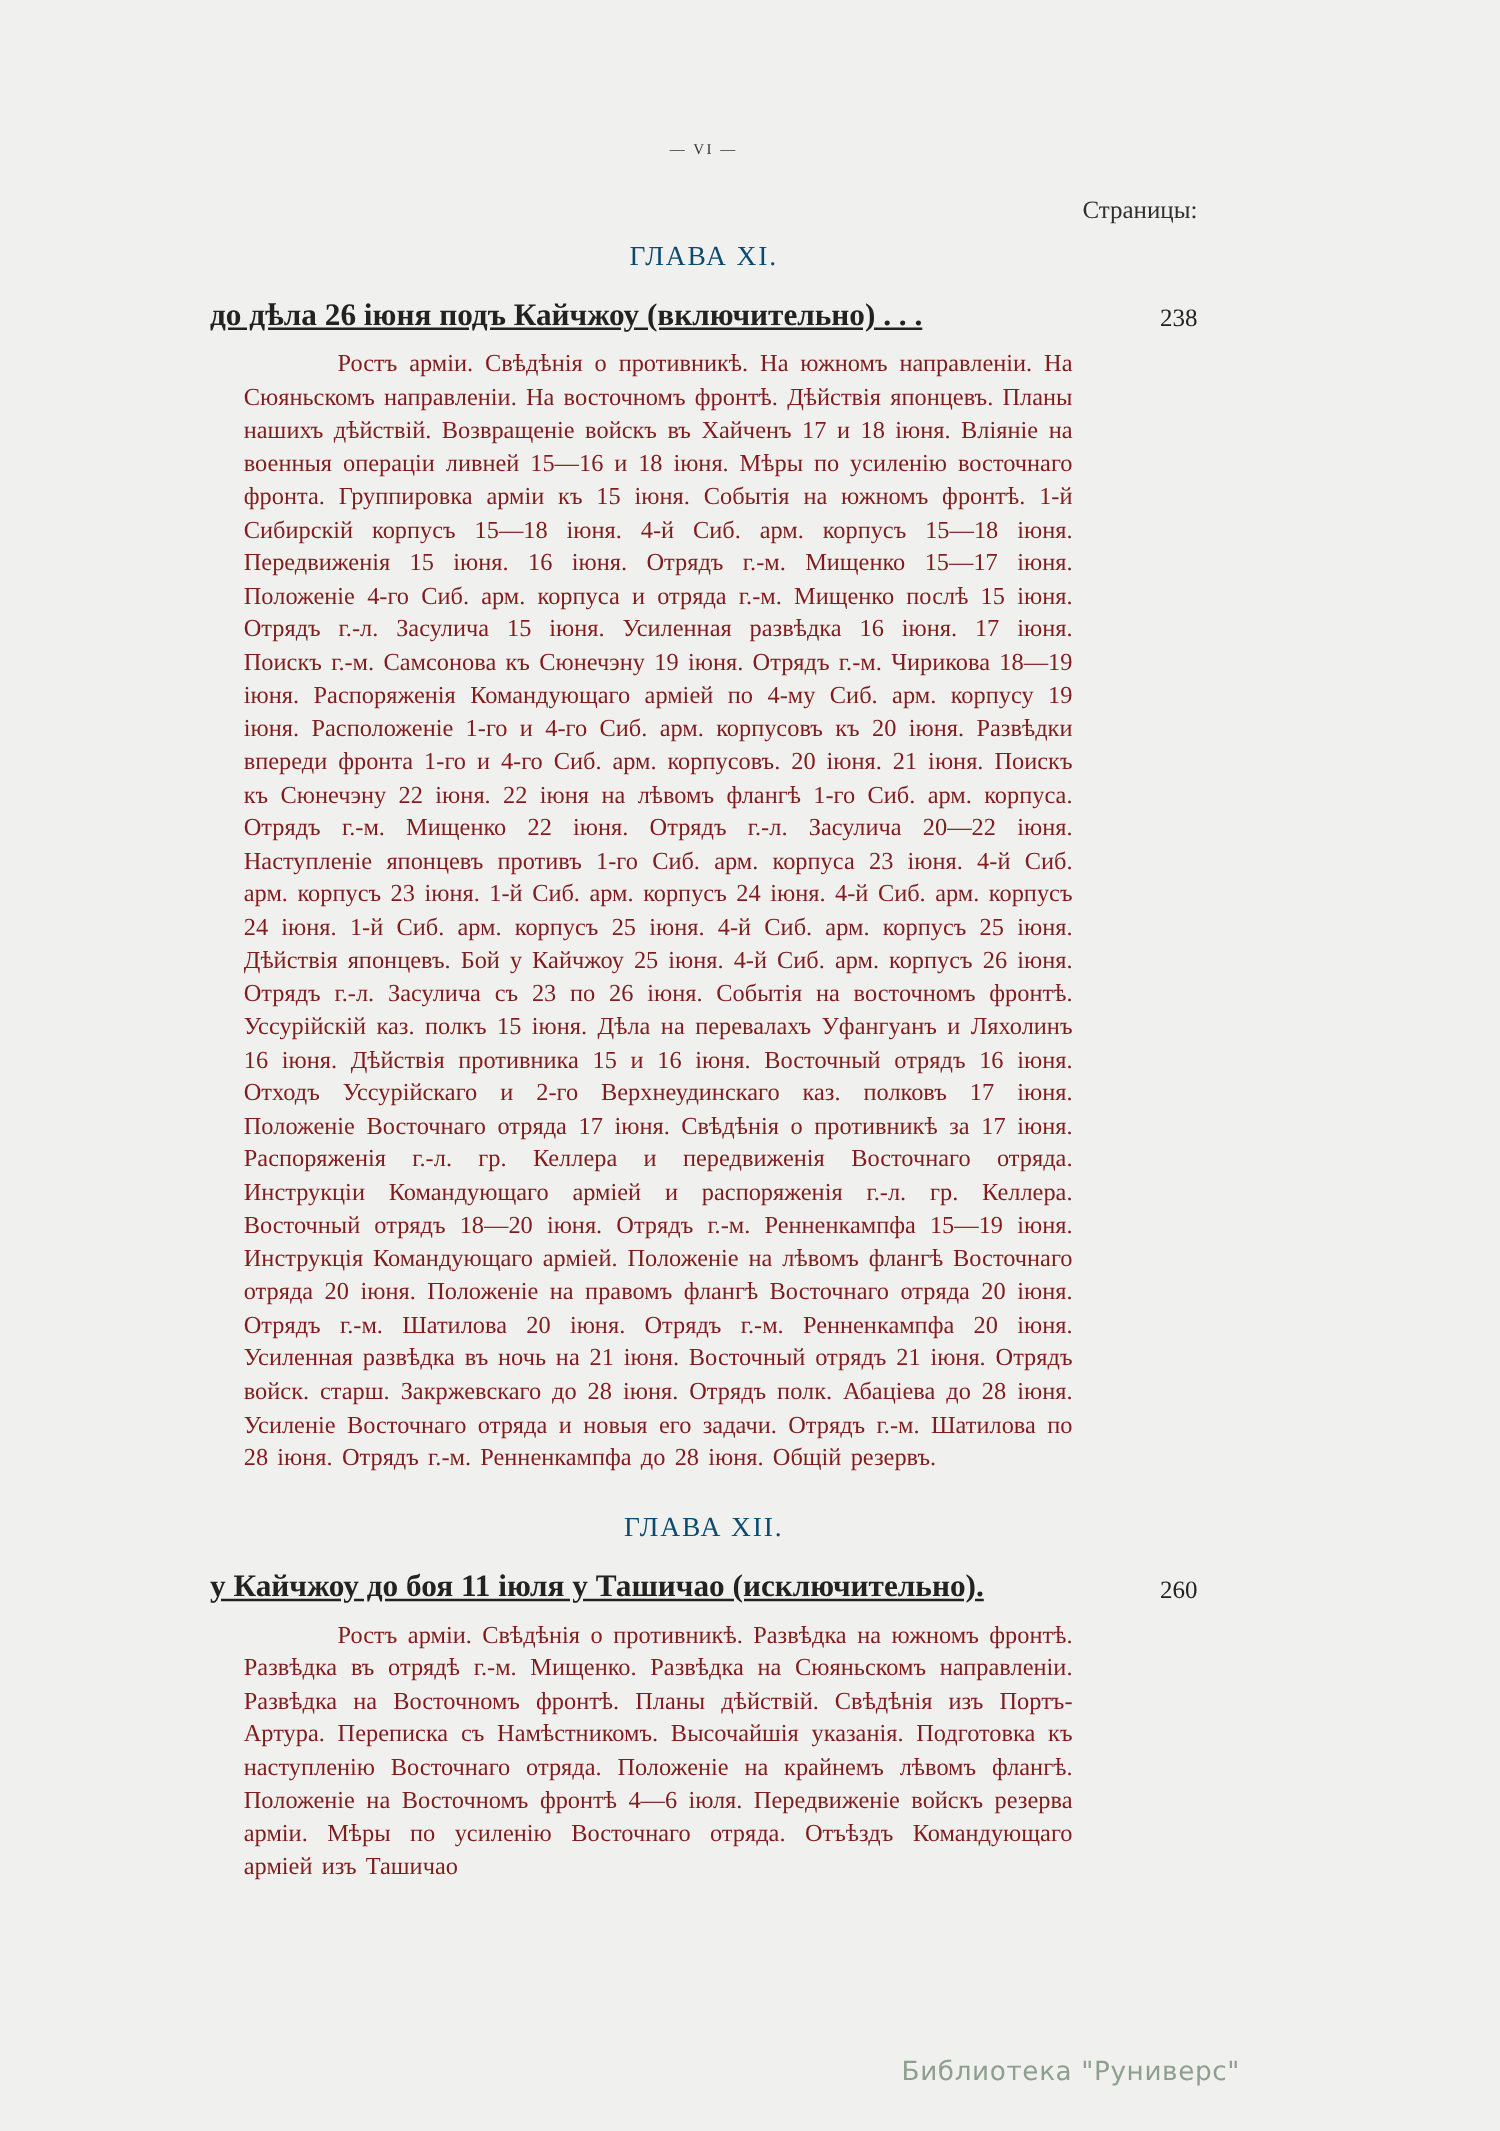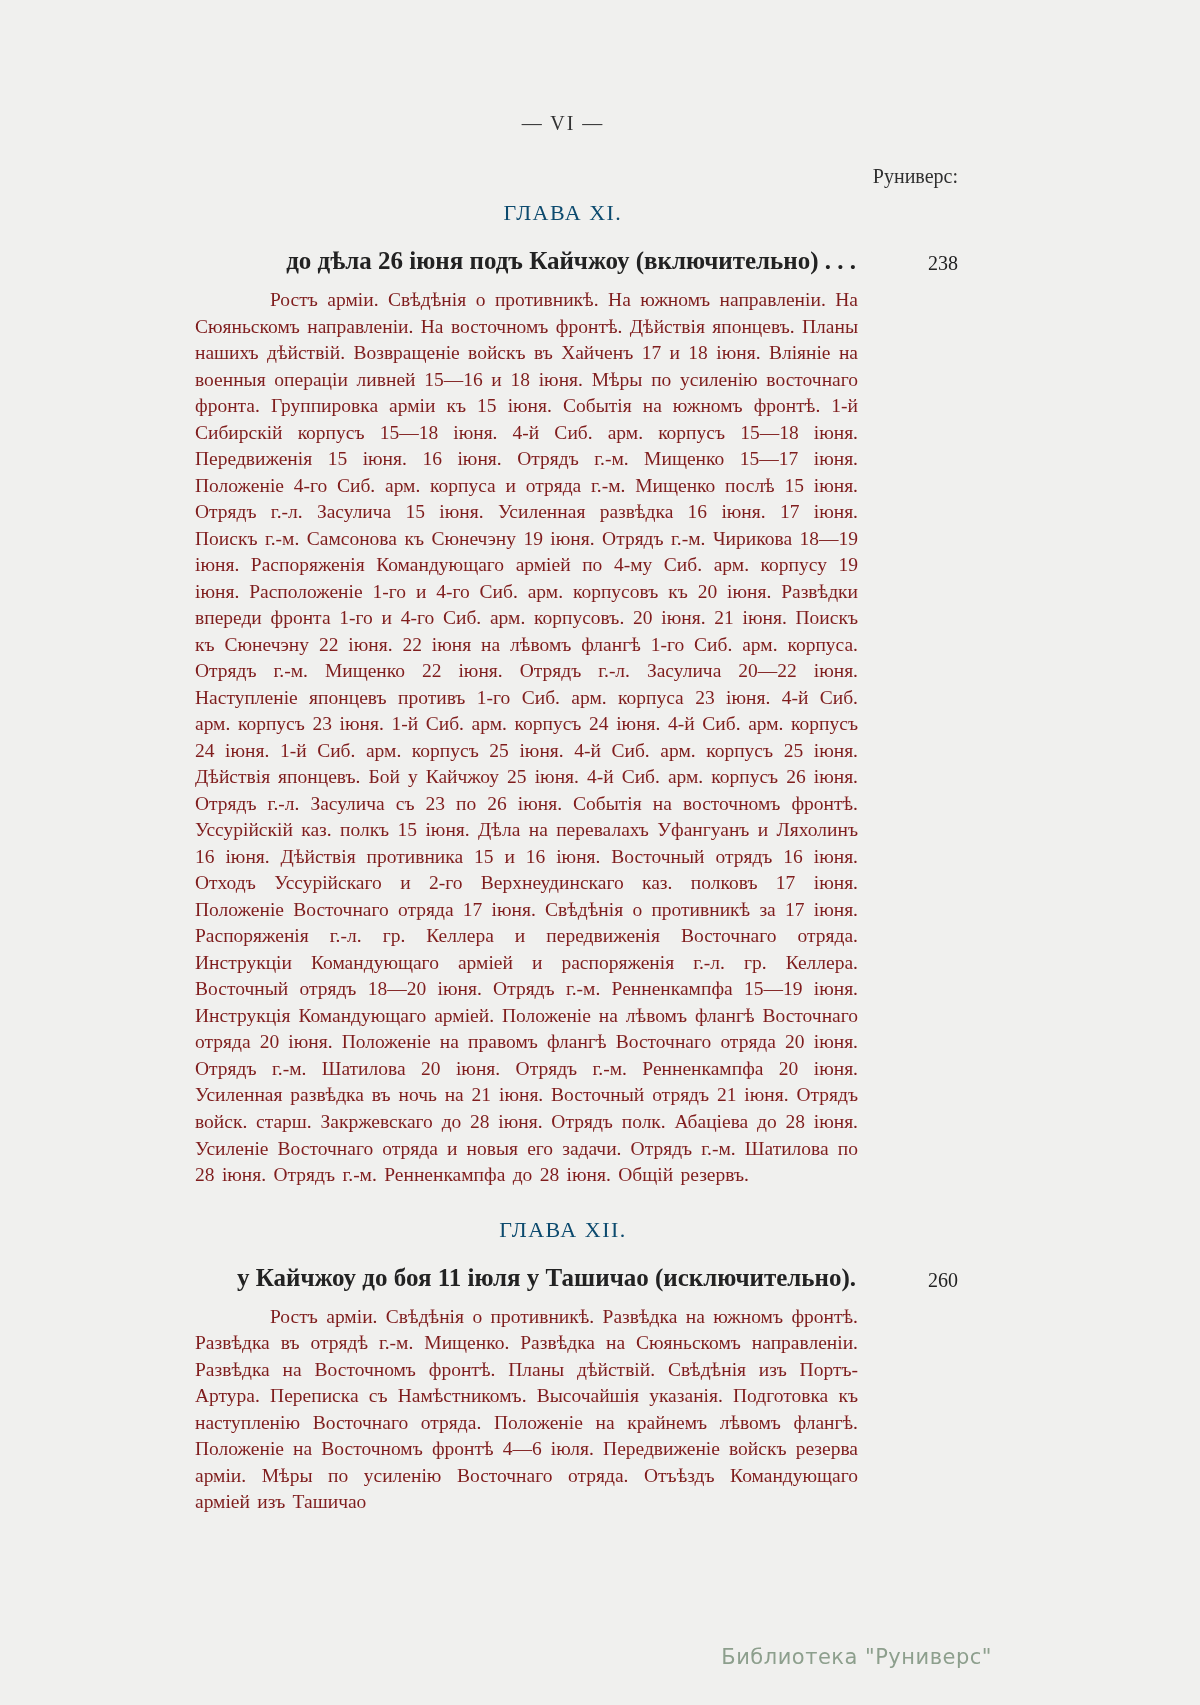--- a/index.html
+++ b/index.html
@@ -17,21 +17,21 @@
     box-sizing: border-box;
     padding-top: 112px;
     overflow: hidden;
   }
   .content {
     width: 790px;
     margin-left: 168px;
   }
   .folio {
     text-align: center;
-    font-size: 20px;
+    font-size: 12px;
     letter-spacing: 2px;
     color: #333;
   }
   .pages-label {
     text-align: right;
     font-size: 20px;
     margin-top: 30px;
     color: #2f2f2f;
   }
   .chapter-heading {
@@ -53,21 +53,22 @@
     font-size: 25px;
     font-weight: bold;
     line-height: 1.32;
     color: #222;
   }
   .title-line1 {
     text-align: justify;
     text-align-last: justify;
   }
   .title-line2 {
-    text-align: right;
+    text-align: left;
+    text-decoration: underline;
   }
   .entry-page {
     flex: 1 1 auto;
     display: flex;
     align-items: flex-end;
     justify-content: flex-end;
     font-size: 20px;
     color: #222;
     padding-bottom: 2px;
   }
@@ -91,21 +92,21 @@
   }
 </style>
 </head>
 <body>
 
 <div class="page" style="background: rgb(240, 240, 238); color: rgb(42, 42, 42);">
   <div class="content">
 
     <div class="folio">— VI —</div>
 
-    <div class="pages-label">Руниверс:</div>
+    <div class="pages-label">Страницы:</div>
 
     <section class="chapter">
       <h2 class="chapter-heading first">ГЛАВА XI.</h2>
       <div class="entry">
         <div class="entry-title">
           <div class="title-line2">до дѣла 26 іюня подъ Кайчжоу (включительно) . . .</div>
         </div>
         <div class="entry-page">238</div>
       </div>
       <p class="summary">Ростъ арміи. Свѣдѣнія о противникѣ. На южномъ направленіи. На Сюяньскомъ направленіи. На восточномъ фронтѣ. Дѣйствія японцевъ. Планы нашихъ дѣйствій. Возвращеніе войскъ въ Хайченъ 17 и 18 іюня. Вліяніе на военныя операціи ливней 15—16 и 18 іюня. Мѣры по усиленію восточнаго фронта. Группировка арміи къ 15 іюня. Событія на южномъ фронтѣ. 1-й Сибирскій корпусъ 15—18 іюня. 4-й Сиб. арм. корпусъ 15—18 іюня. Передвиженія 15 іюня. 16 іюня. Отрядъ г.-м. Мищенко 15—17 іюня. Положеніе 4-го Сиб. арм. корпуса и отряда г.-м. Мищенко послѣ 15 іюня. Отрядъ г.-л. Засулича 15 іюня. Усиленная развѣдка 16 іюня. 17 іюня. Поискъ г.-м. Самсонова къ Сюнечэну 19 іюня. Отрядъ г.-м. Чирикова 18—19 іюня. Распоряженія Командующаго арміей по 4-му Сиб. арм. корпусу 19 іюня. Расположеніе 1-го и 4-го Сиб. арм. корпусовъ къ 20 іюня. Развѣдки впереди фронта 1-го и 4-го Сиб. арм. корпусовъ. 20 іюня. 21 іюня. Поискъ къ Сюнечэну 22 іюня. 22 іюня на лѣвомъ флангѣ 1-го Сиб. арм. корпуса. Отрядъ г.-м. Мищенко 22 іюня. Отрядъ г.-л. Засулича 20—22 іюня. Наступленіе японцевъ противъ 1-го Сиб. арм. корпуса 23 іюня. 4-й Сиб. арм. корпусъ 23 іюня. 1-й Сиб. арм. корпусъ 24 іюня. 4-й Сиб. арм. корпусъ 24 іюня. 1-й Сиб. арм. корпусъ 25 іюня. 4-й Сиб. арм. корпусъ 25 іюня. Дѣйствія японцевъ. Бой у Кайчжоу 25 іюня. 4-й Сиб. арм. корпусъ 26 іюня. Отрядъ г.-л. Засулича съ 23 по 26 іюня. Событія на восточномъ фронтѣ. Уссурійскій каз. полкъ 15 іюня. Дѣла на перевалахъ Уфангуанъ и Ляхолинъ 16 іюня. Дѣйствія противника 15 и 16 іюня. Восточный отрядъ 16 іюня. Отходъ Уссурійскаго и 2-го Верхнеудинскаго каз. полковъ 17 іюня. Положеніе Восточнаго отряда 17 іюня. Свѣдѣнія о противникѣ за 17 іюня. Распоряженія г.-л. гр. Келлера и передвиженія Восточнаго отряда. Инструкціи Командующаго арміей и распоряженія г.-л. гр. Келлера. Восточный отрядъ 18—20 іюня. Отрядъ г.-м. Ренненкампфа 15—19 іюня. Инструкція Командующаго арміей. Положеніе на лѣвомъ флангѣ Восточнаго отряда 20 іюня. Положеніе на правомъ флангѣ Восточнаго отряда 20 іюня. Отрядъ г.-м. Шатилова 20 іюня. Отрядъ г.-м. Ренненкампфа 20 іюня. Усиленная развѣдка въ ночь на 21 іюня. Восточный отрядъ 21 іюня. Отрядъ войск. старш. Закржевскаго до 28 іюня. Отрядъ полк. Абаціева до 28 іюня. Усиленіе Восточнаго отряда и новыя его задачи. Отрядъ г.-м. Шатилова по 28 іюня. Отрядъ г.-м. Ренненкампфа до 28 іюня. Общій резервъ.</p>

